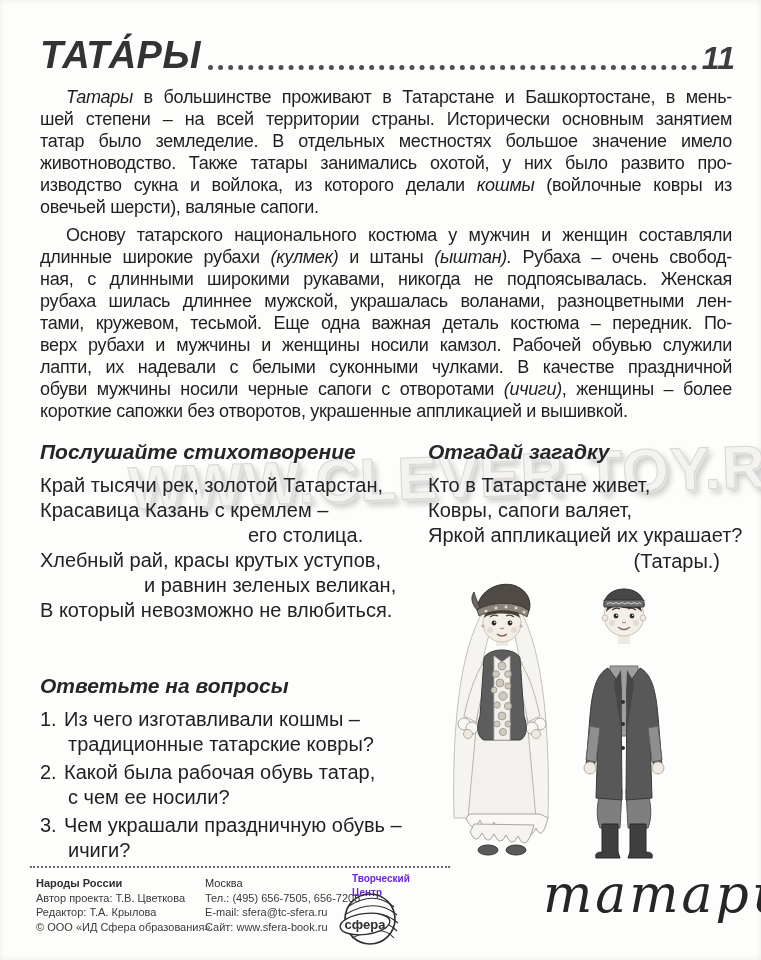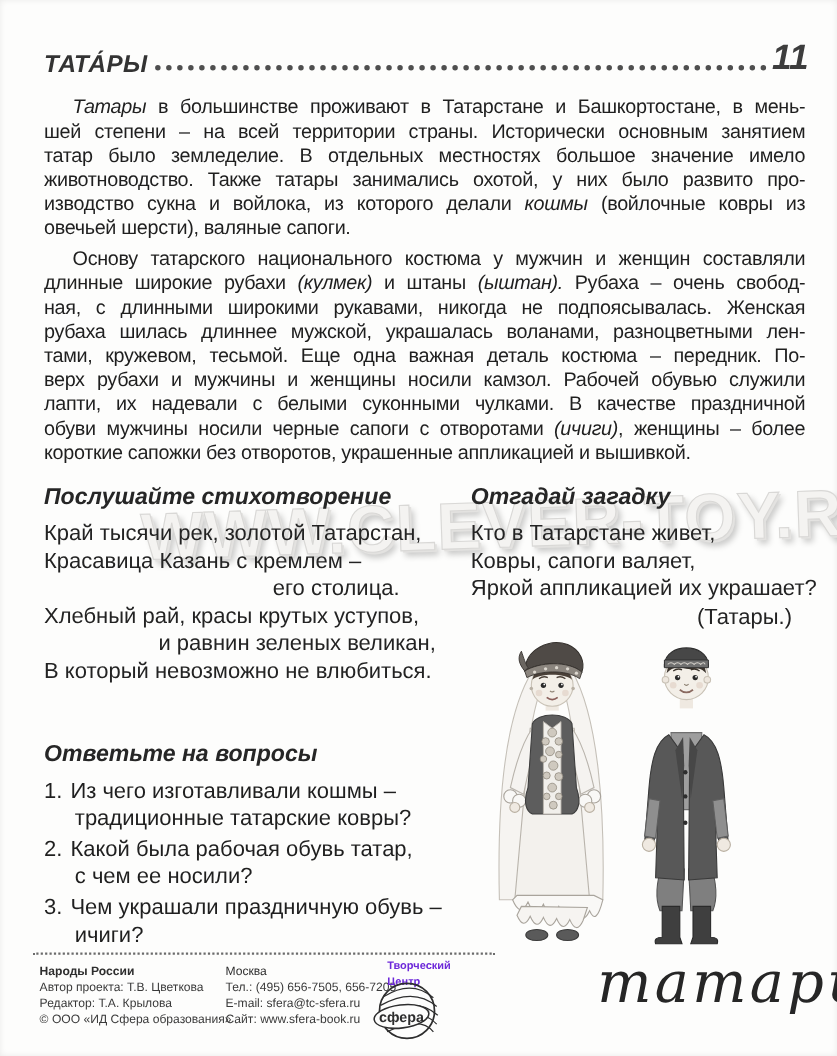--- a/index.html
+++ b/index.html
@@ -6,21 +6,21 @@
   .page{position:relative;width:761px;height:960px;background:#fdfdfc;overflow:hidden;
         font-family:"Liberation Sans",sans-serif;color:#1f1f1f;box-shadow:inset 0 0 6px rgba(0,0,0,.08);}
   .layer{position:absolute;z-index:2;}
   
   .watermark{position:absolute;z-index:1;left:128px;top:442px;font-size:60px;font-weight:bold;
              letter-spacing:1px;color:#f4f3f1;white-space:nowrap;transform:rotate(-2deg);
              -webkit-text-stroke:1px #d9d8d6;
              text-shadow:2px 2px 0 #e3e2e0, 4px 5px 6px rgba(0,0,0,.22);}
   
   .header{left:40px;top:34px;right:26px;display:flex;align-items:flex-end;}
-  .title{font-style:italic;font-weight:bold;font-size:22px;letter-spacing:.5px;color:#333;}
+  .title{font-style:italic;font-weight:bold;font-size:38px;letter-spacing:.5px;color:#333;}
   .leader{flex:1;border-bottom:5px dotted #4f4f4f;margin:0 5px 7px 7px;height:0;}
   .pagenum{font-style:italic;font-weight:bold;font-size:32px;color:#3d3d3d;}
   
   .body-text{left:40px;top:86px;width:692px;font-size:18px;letter-spacing:-.3px;line-height:22px;}
   .para{margin:0 0 6px 0;}
   .jline{text-align:justify;text-align-last:justify;height:22px;overflow:hidden;}
   .jline.last{text-align-last:left;}
   .para .jline:first-child{text-indent:26px;}
   
   .sec-head{font-weight:bold;font-style:italic;font-size:21px;color:#262626;margin-bottom:9px;}

